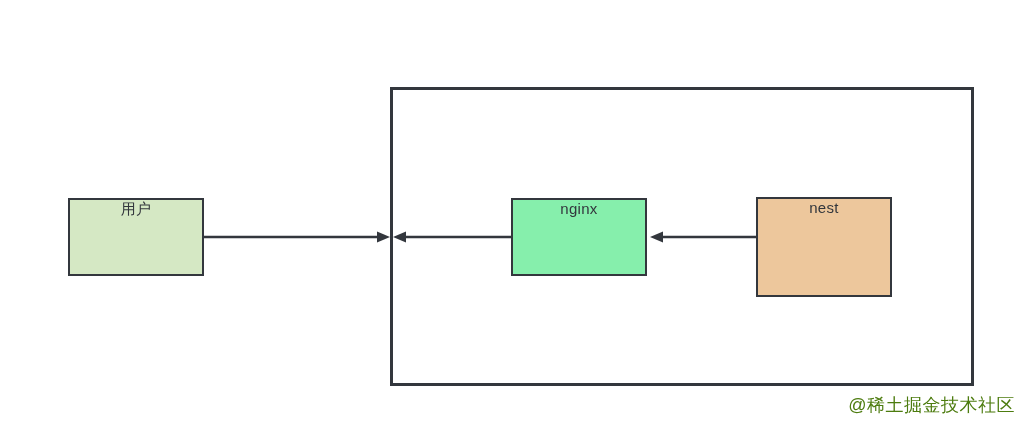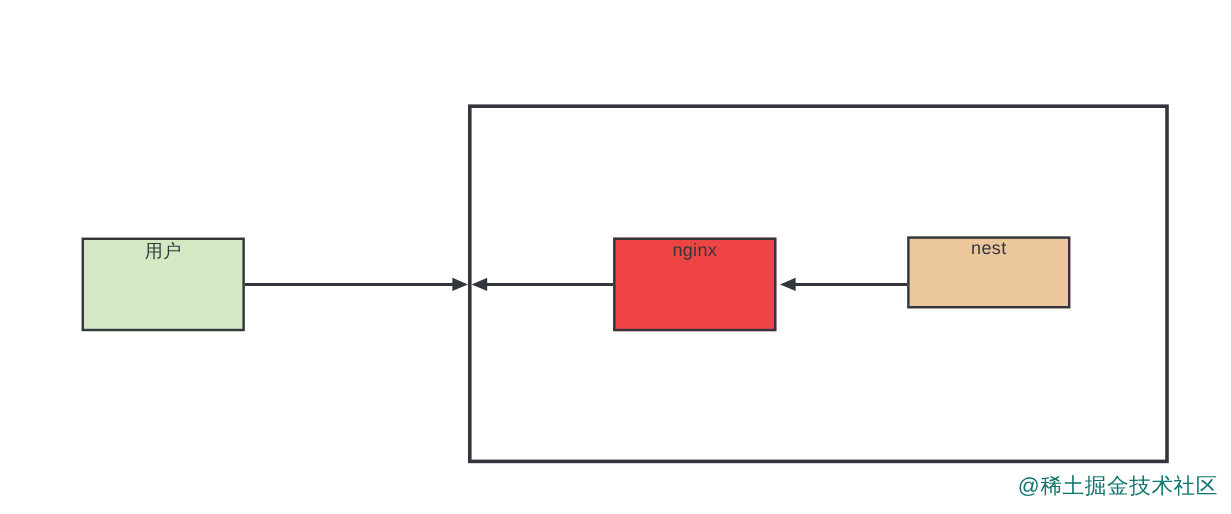--- a/index.html
+++ b/index.html
@@ -29,21 +29,21 @@
     align-items: flex-start;
     justify-content: center;
     border: 2.5px solid #33373d;
     font-size: 15px;
     font-weight: 500;
     color: #33373d;
     letter-spacing: 0.3px;
   }
   .node-user  { left: 68px;  top: 198px; width: 136px; height: 78px; }
   .node-nginx { left: 511px; top: 198px; width: 136px; height: 78px; }
-  .node-nest  { left: 756px; top: 197px; width: 136px; height: 60px; }
+  .node-nest  { left: 756px; top: 197px; width: 136px; height: 100px; }
   .edges {
     position: absolute;
     left: 0; top: 0;
     width: 1026px;
     height: 428px;
     pointer-events: none;
   }
   .watermark {
     position: absolute;
     right: 11px;
@@ -58,21 +58,21 @@
 <body>
 
 <div class="canvas">
 
   <div class="container-box" style="border-color: rgb(51, 55, 61);"></div>
 
   <div class="node node-user" style="background-color: rgb(213, 232, 196);">
     <span style="color: rgb(51, 55, 61);">用户</span>
   </div>
 
-  <div class="node node-nginx" style="background-color: #ef4444;">
+  <div class="node node-nginx" style="background-color: #86efac;">
     <span style="color: rgb(51, 55, 61);">nginx</span>
   </div>
 
   <div class="node node-nest" style="background-color: rgb(237, 199, 156);">
     <span style="color: rgb(51, 55, 61);">nest</span>
   </div>
 
   <svg class="edges" viewBox="0 0 1026 428" xmlns="http://www.w3.org/2000/svg">
 
     <g>
@@ -84,15 +84,15 @@
       <line x1="511" y1="237" x2="405" y2="237" stroke-width="2.5" style="stroke: rgb(51, 55, 61);"></line>
       <polygon points="393,237 406,231.5 406,242.5" style="fill: rgb(51, 55, 61);"></polygon>
     </g>
 
     <g>
       <line x1="756" y1="237" x2="662" y2="237" stroke-width="2.5" style="stroke: rgb(51, 55, 61);"></line>
       <polygon points="650,237 663,231.5 663,242.5" style="fill: rgb(51, 55, 61);"></polygon>
     </g>
   </svg>
 
-  <div class="watermark" style="color: #0f766e;">@稀土掘金技术社区</div>
+  <div class="watermark" style="color: #4d7c0f;">@稀土掘金技术社区</div>
 
 </div>
 
 </body></html>

